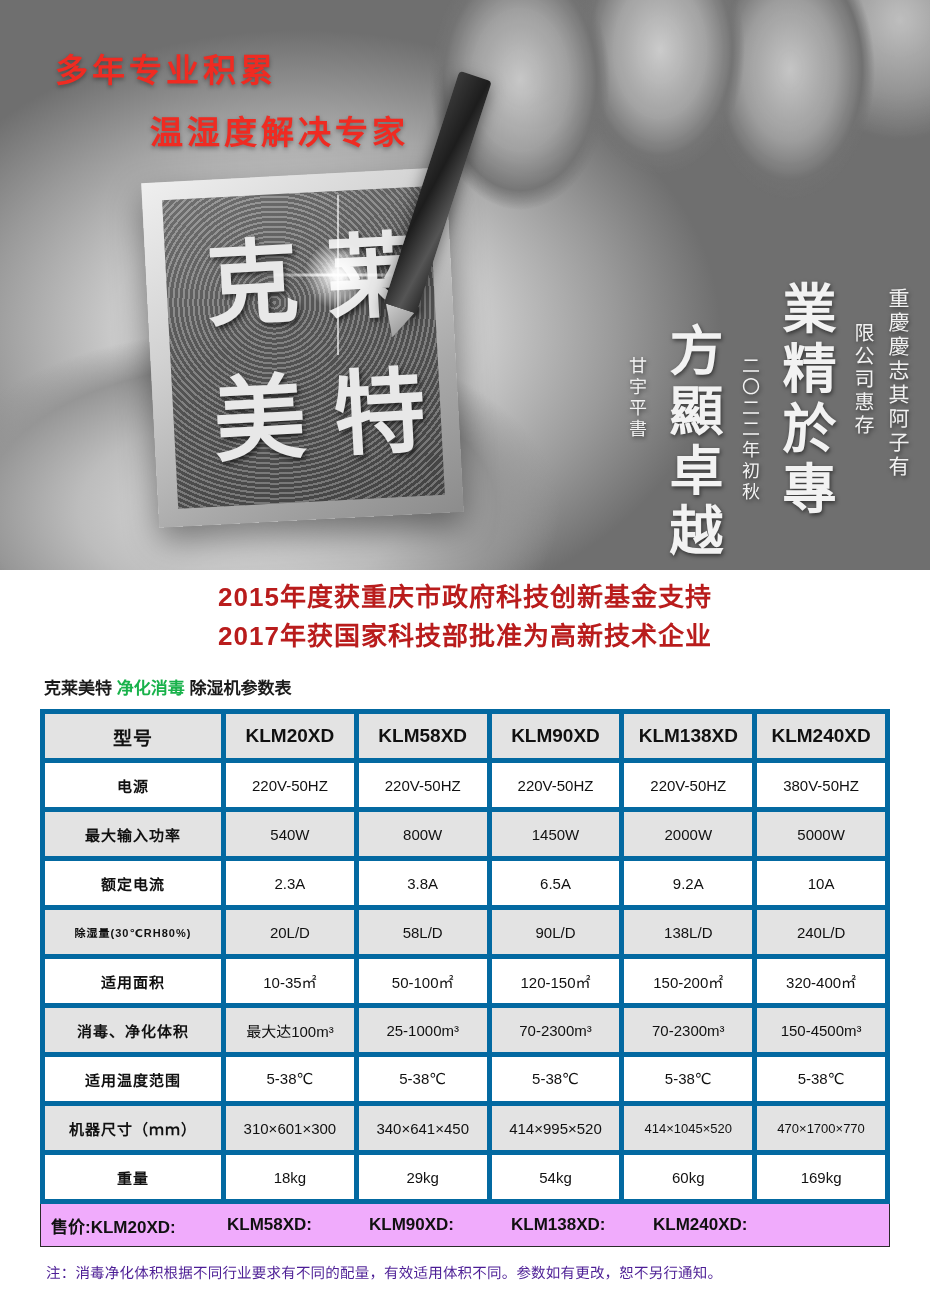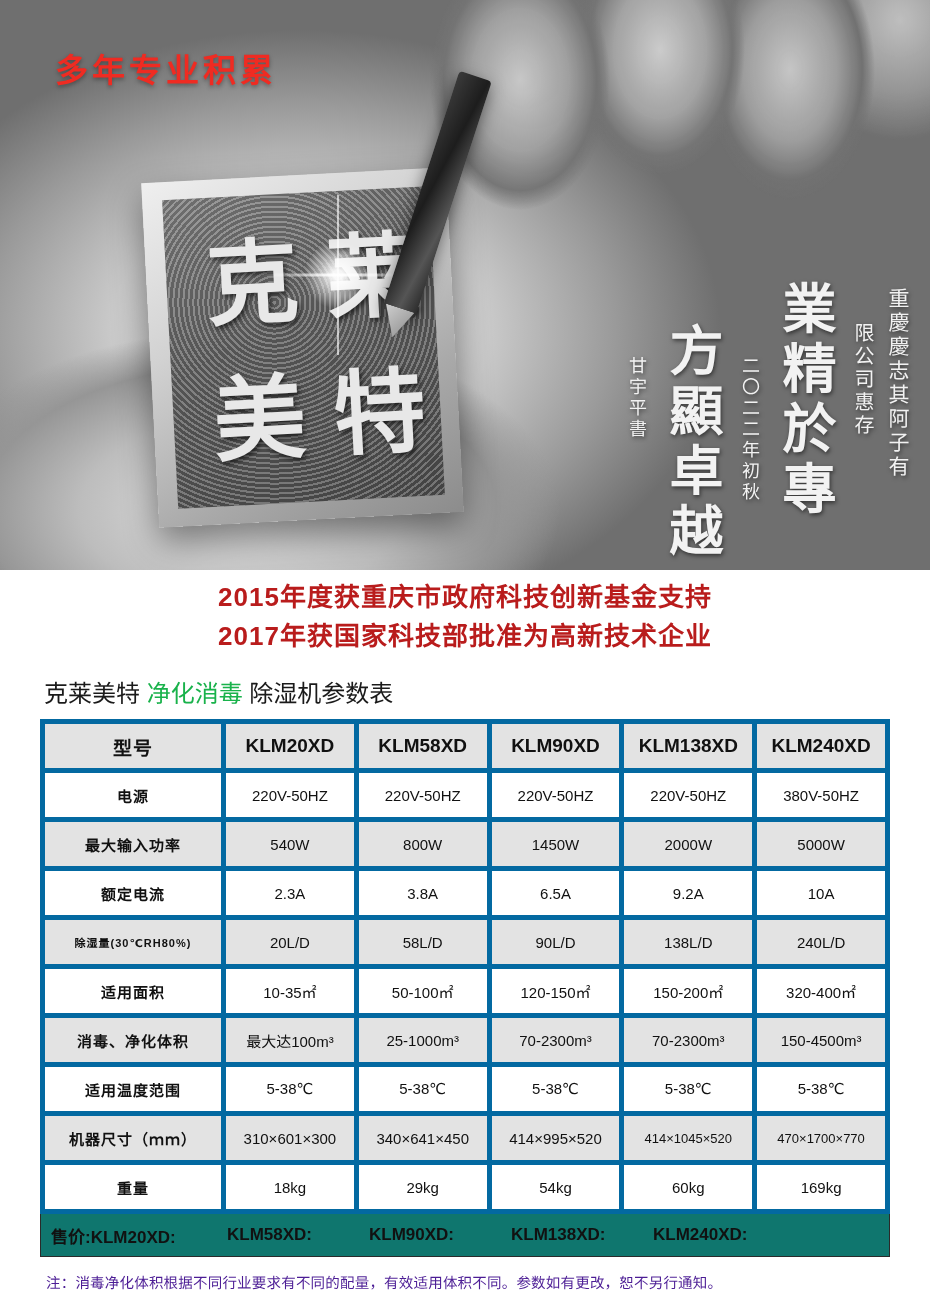--- a/index.html
+++ b/index.html
@@ -163,22 +163,22 @@
     font-weight: 700;
     line-height: 1.5;
   }
   .rl1 { font-size: 26px; letter-spacing: 1px; }
   .rl2 { font-size: 24px; letter-spacing: 0px; }
   .rl3 { font-size: 26px; letter-spacing: 1px; }
 
   
   .table-section { padding: 10px 40px 0 40px; }
   .table-title {
-    font-size: 24px;
-    font-weight: 400;
+    font-size: 17px;
+    font-weight: 700;
     color: #1a1a1a;
     margin: 6px 0 10px 4px;
   }
   .table-title .hl { color: #19b24b; }
 
   table.spec {
     width: 850px;
     border-collapse: collapse;
     table-layout: fixed;
     font-size: 15px;
@@ -204,21 +204,21 @@
     background: #e3e3e3;
   }
   table.spec td.small { font-size: 13px; }
   td.rowhead.tight { font-size: 11px; letter-spacing: 0; }
 
   .price-row {
     display: flex;
     align-items: center;
     border: 1px solid #2a2a2a;
     border-top: none;
-    background: #0f766e;
+    background: #f0abfc;
     height: 42px;
     font-weight: 700;
     font-size: 17px;
     color: #111;
   }
   .price-row .cell {
     flex: 0 0 136px;
     text-align: left;
     padding-left: 6px;
   }
@@ -245,20 +245,21 @@
       <span class="seal-glyph sg2">莱</span>
       <span class="seal-glyph sg3">美</span>
       <span class="seal-glyph sg4">特</span>
     </div>
   </div>
   <div class="sparkle"></div>
   <div class="chisel"></div>
 
   <div class="hero-title">
     <div class="line line1">多年专业积累</div>
+    <div class="line line2">温湿度解决专家</div>
   </div>
 
   <div class="calligraphy">
     <div class="cal-col cal-sub">重慶慶志其阿子有</div>
     <div class="cal-col cal-sub2">限公司惠存</div>
     <div class="cal-col cal-main">業精於專</div>
     <div class="cal-col cal-sub3">二〇二二年初秋</div>
     <div class="cal-col cal-main2">方顯卓越</div>
     <div class="cal-col cal-sub3">甘宇平書</div>
   </div>

